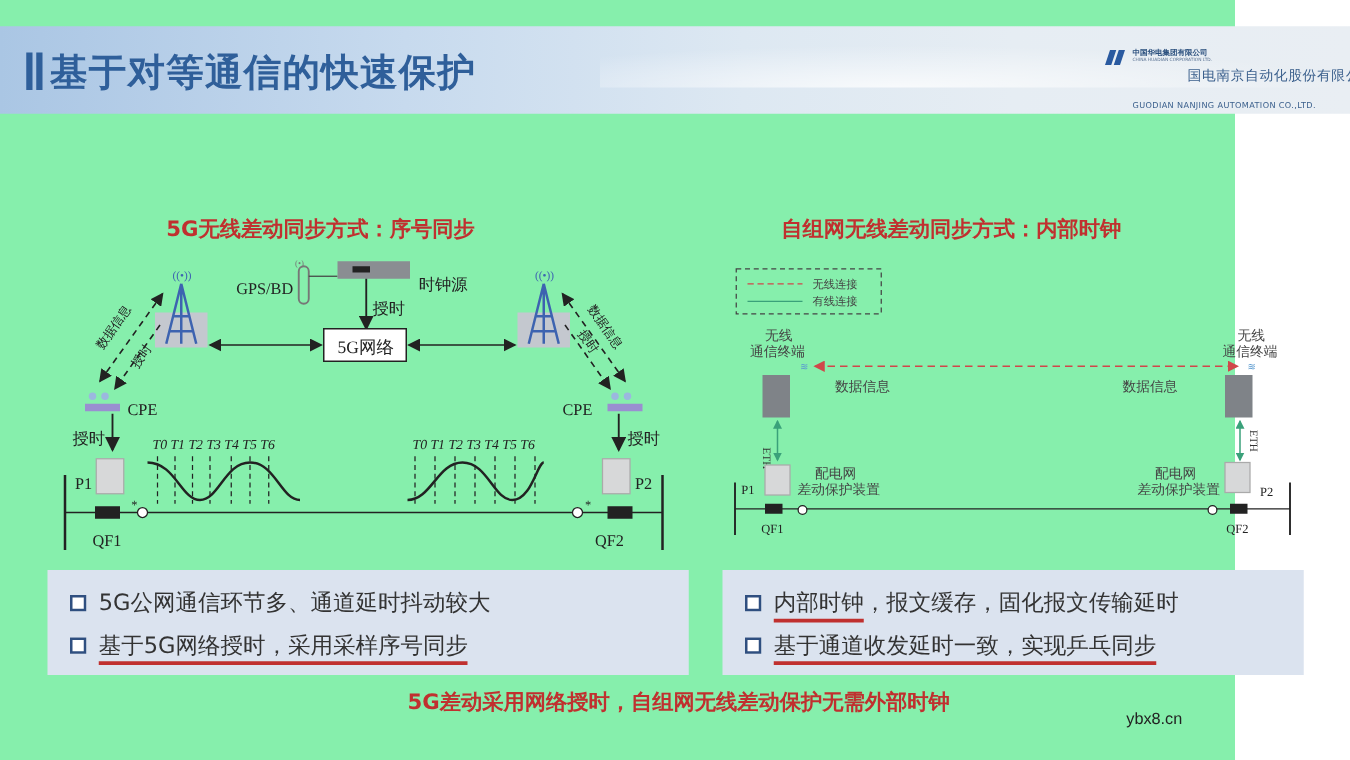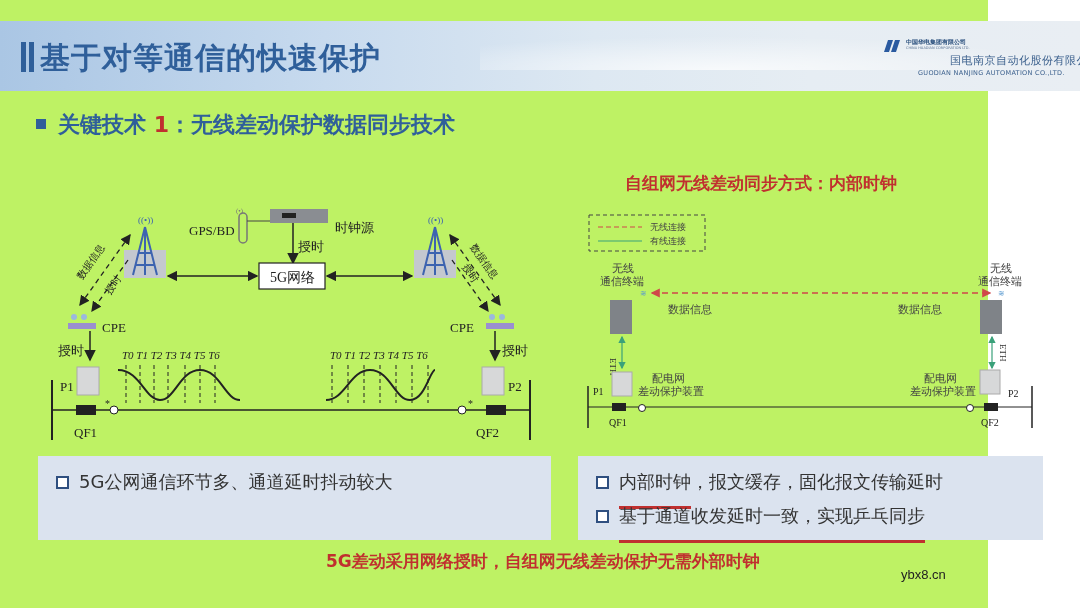--- a/index.html
+++ b/index.html
@@ -1,40 +1,40 @@
 <!DOCTYPE html>
 <html><head>
 <meta charset="utf-8">
 <style>
   * { box-sizing: border-box; margin: 0; padding: 0; }
   html, body { width: 1080px; height: 608px; overflow: hidden; background: #ffffff; font-family: "DejaVu Sans", sans-serif; }
-  .slide { position: relative; width: 988px; height: 608px; background: #bef264; }
+  .slide { position: relative; width: 988px; height: 608px; background: #86efac; }
   .banner { position: absolute; left: 0; top: 21px; width: 1080px; height: 70px;
     background: linear-gradient(90deg, #aac6e4 0%, #c7daee 30%, #dde8f2 55%, #e6edf3 75%, #e9eef3 100%); }
   .banner-haze { position: absolute; left: 480px; top: 36px; width: 600px; height: 34px;
     background: radial-gradient(ellipse at 40% 100%, rgba(255,255,255,0.75), rgba(255,255,255,0) 70%); }
   .title-bar { position: absolute; left: 21px; top: 42px; width: 5px; height: 30px; background: #2f5f9a; }
   .title-bar2 { position: absolute; left: 29px; top: 42px; width: 5px; height: 30px; background: #2f5f9a; }
   .page-title { position: absolute; left: 40px; top: 38px; font-size: 30px; font-weight: bold; color: #2f5f9a; letter-spacing: 1px; }
   .logo { position: absolute; left: 884px; top: 38px; width: 180px; height: 40px; }
   .logo-mark { position: absolute; left: 0; top: 2px; width: 18px; height: 12px; }
   .logo-group { position: absolute; left: 22px; top: 0px; font-size: 6px; color: #2a4f7d; font-weight: bold; white-space: nowrap; }
   .logo-group-en { position: absolute; left: 22px; top: 8px; font-size: 3.5px; color: #5a7293; white-space: nowrap; }
   .logo-cn { position: absolute; left: 22px; top: 15px; font-size: 11px; color: #3a5f8c; white-space: nowrap; letter-spacing: 0.5px; padding-left: 44px; }
-  .logo-en { position: absolute; left: 22px; top: 31px; font-size: 6.5px; color: #3a5f8c; white-space: nowrap; letter-spacing: 0.3px; margin-left: 12px; }
+  .logo-en { position: absolute; left: 22px; top: 42px; font-size: 6.5px; color: #3a5f8c; white-space: nowrap; letter-spacing: 0.3px; }
   .subtitle { position: absolute; left: 36px; top: 110px; font-size: 22px; font-weight: bold; color: #2f5f9a; white-space: nowrap; }
   .subtitle .bullet { display: inline-block; width: 10px; height: 10px; background: #2f5f9a; margin-right: 12px; vertical-align: middle; position: relative; top: -2px; }
   .subtitle .num { color: #c0302f; }
   .sec-title { position: absolute; font-size: 17px; font-weight: bold; color: #c0302f; white-space: nowrap; }
   .diag { position: absolute; }
   .diag text { font-family: "Liberation Serif", serif; }
   .box { position: absolute; height: 84px; background: #dbe3ef; }
   .box-line { position: absolute; left: 18px; font-size: 18px; color: #333; white-space: nowrap; }
   .box-line .sq { display: inline-block; width: 13px; height: 13px; border: 2.5px solid #2f4f80; background: #fff; margin-right: 10px; position: relative; top: 1px; }
-  .ul { border-bottom: 3px solid #c0302f; padding-bottom: 14px; }
+  .ul { border-bottom: 3px solid #c0302f; padding-bottom: 2px; }
   .conclusion { position: absolute; left: 290px; top: 550px; font-size: 17px; font-weight: bold; color: #c0302f; white-space: nowrap; margin-left: 36px; }
   .watermark { position: absolute; left: 901px; top: 567px; font-family: Liberation Sans, sans-serif; font-size: 13px; color: #222; }
 </style>
 </head>
 <body>
 
 <div class="slide">
 
   <div class="banner"></div>
   <div class="banner-haze"></div>
@@ -46,24 +46,22 @@
     <svg class="logo-mark" viewBox="0 0 18 12">
       <polygon points="4,0 9,0 5,12 0,12" fill="#2a5aa0"></polygon>
       <polygon points="11,0 16,0 12,12 7,12" fill="#2a5aa0"></polygon>
     </svg>
     <div class="logo-group">中国华电集团有限公司</div>
     <div class="logo-group-en">CHINA HUADIAN CORPORATION LTD.</div>
     <div class="logo-cn">国电南京自动化股份有限公司</div>
     <div class="logo-en">GUODIAN NANJING AUTOMATION CO.,LTD.</div>
   </div>
 
-  <div class="subtitle">
-    <span class="bullet"></span><span>关键技术 </span><span class="num">1</span><span>：无线差动保护数据同步技术</span>
-  </div>
-
+
+  <div class="sec-title" style="left:133px; top:172px;">5G无线差动同步方式：序号同步</div>
 
   <svg class="diag" style="left:30px; top:195px;" width="520" height="255" viewBox="0 0 520 255">
     <defs>
       <marker id="ah" markerWidth="8" markerHeight="8" refX="7" refY="4" orient="auto">
           <path d="M0,0 L8,4 L0,8 z" fill="#222"></path>
         </marker>
       <marker id="ahs" markerWidth="8" markerHeight="8" refX="1" refY="4" orient="auto">
           <path d="M8,0 L0,4 L8,8 z" fill="#222"></path>
         </marker>
     </defs>
@@ -231,20 +229,23 @@
     <circle cx="62" cy="198" r="3.5" fill="#fff" stroke="#222"></circle>
     <circle cx="390" cy="198" r="3.5" fill="#fff" stroke="#222"></circle>
     <text x="29" y="216" font-size="10" fill="#222">QF1</text>
     <text x="401" y="216" font-size="10" fill="#222">QF2</text>
   </svg>
 
   <div class="box" style="left:38px; top:456px; width:513px;">
     <div class="box-line" style="top:14px;">
       <span class="sq"></span><span>5G公网通信环节多、通道延时抖动较大</span>
     </div>
+    <div class="box-line" style="top:48px;">
+      <span class="sq"></span><span class="ul">基于5G网络授时，采用采样序号同步</span>
+    </div>
   </div>
 
   <div class="box" style="left:578px; top:456px; width:465px;">
     <div class="box-line" style="top:14px;">
       <span class="sq"></span><span class="ul">内部时钟</span><span>，报文缓存，固化报文传输延时</span>
     </div>
     <div class="box-line" style="top:48px;text-align:center;">
       <span class="sq"></span><span class="ul">基于通道收发延时一致，实现乒乓同步</span>
     </div>
   </div>

